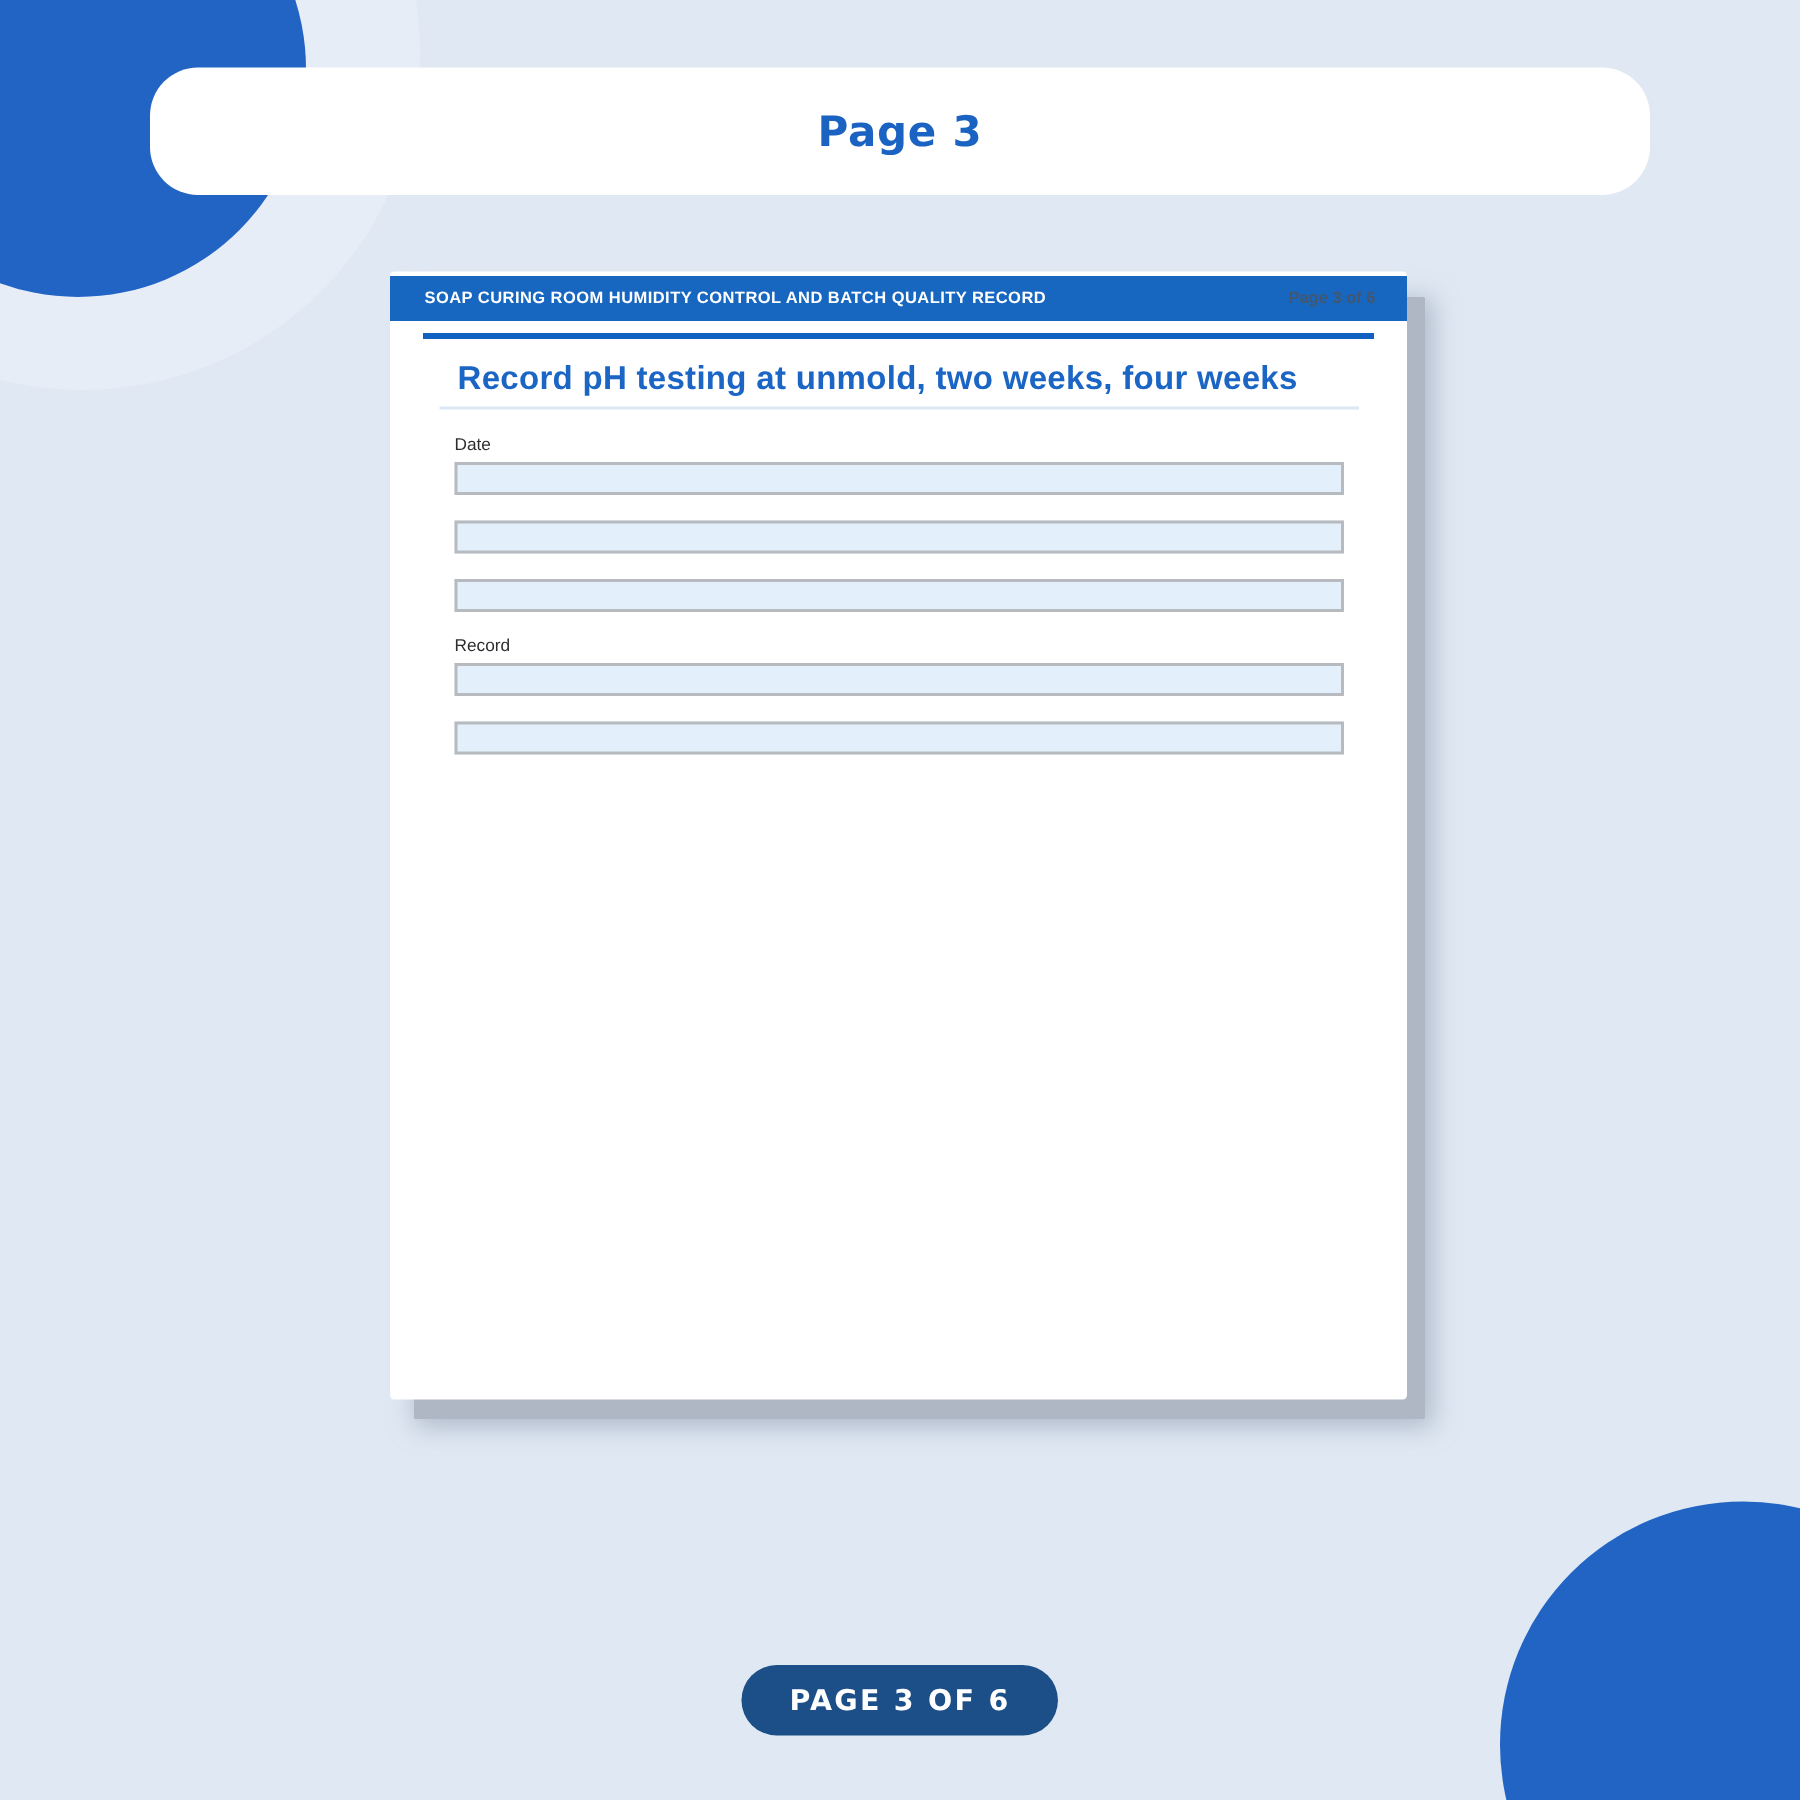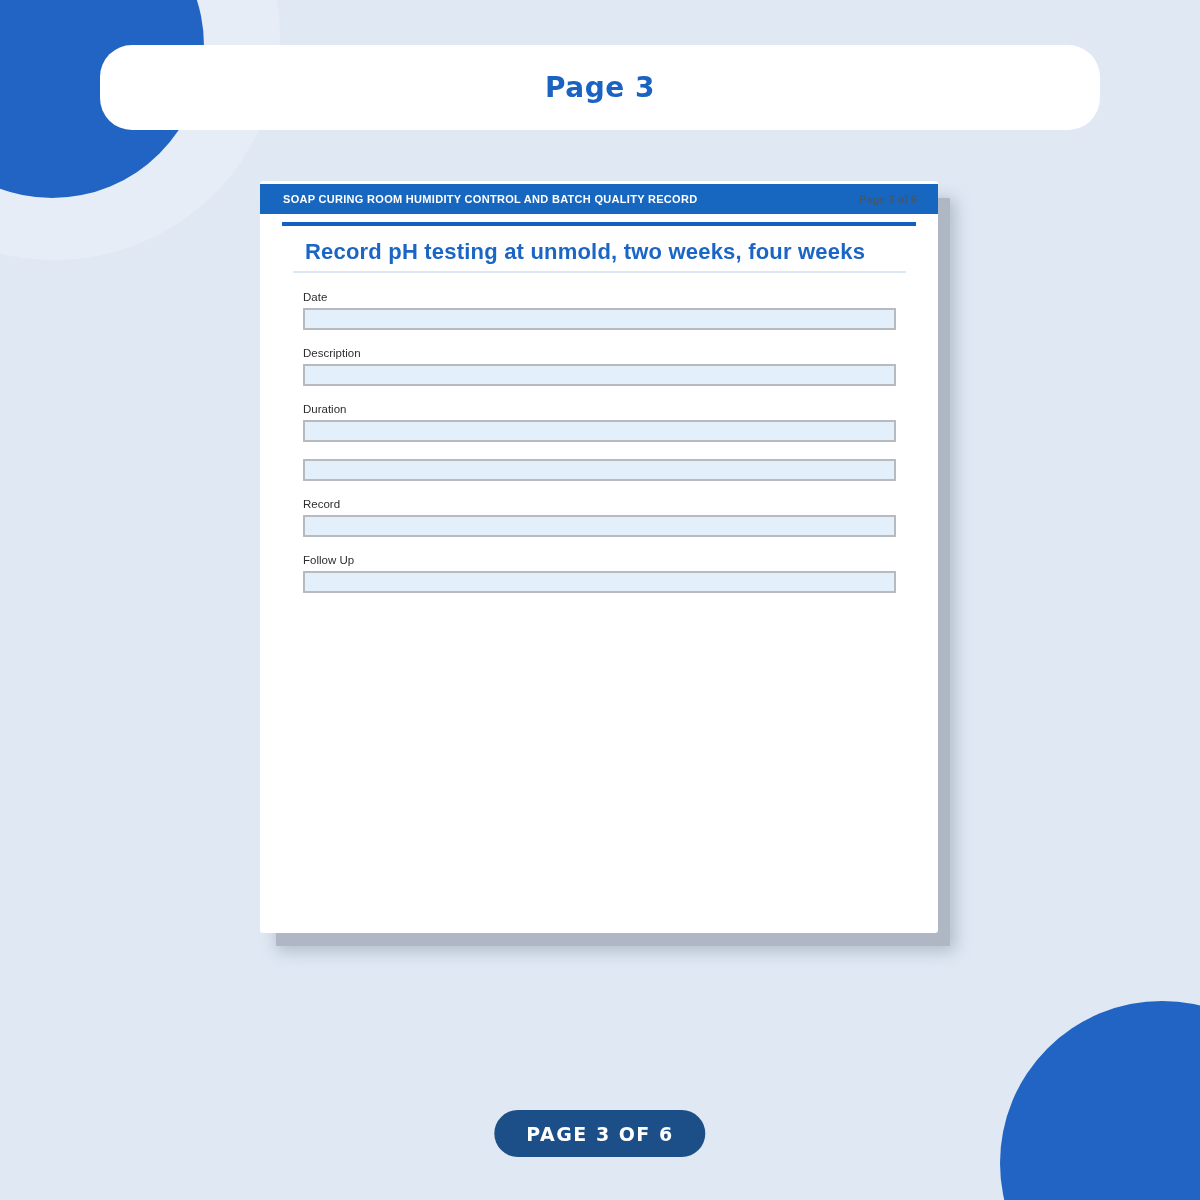--- a/index.html
+++ b/index.html
@@ -134,40 +134,34 @@
     <div class="content">
       <h2 class="section-title">Record pH testing at unmold, two weeks, four weeks</h2>
       <div class="section-rule"></div>
 
       <div class="field">
         <label class="field-label">Date</label>
         <input class="field-input" type="text" value="" style="">
       </div>
 
       <div class="field">
-        <label class="field-label">Description</label>
         <input class="field-input" type="text" value="" style="">
       </div>
 
-      <div class="field">
-        <label class="field-label">Duration</label>
-        <input class="field-input" type="text" value="" style="">
-      </div>
 
       <div class="field">
         <input class="field-input" type="text" value="" style="">
       </div>
 
       <div class="field">
         <label class="field-label">Record</label>
         <input class="field-input" type="text" value="" style="">
       </div>
 
       <div class="field">
-        <label class="field-label">Follow Up</label>
         <input class="field-input" type="text" value="" style="">
       </div>
 
     </div>
   </div>
 
   <div class="footer-pill">
     <span>PAGE 3 OF 6</span>
   </div>
 

